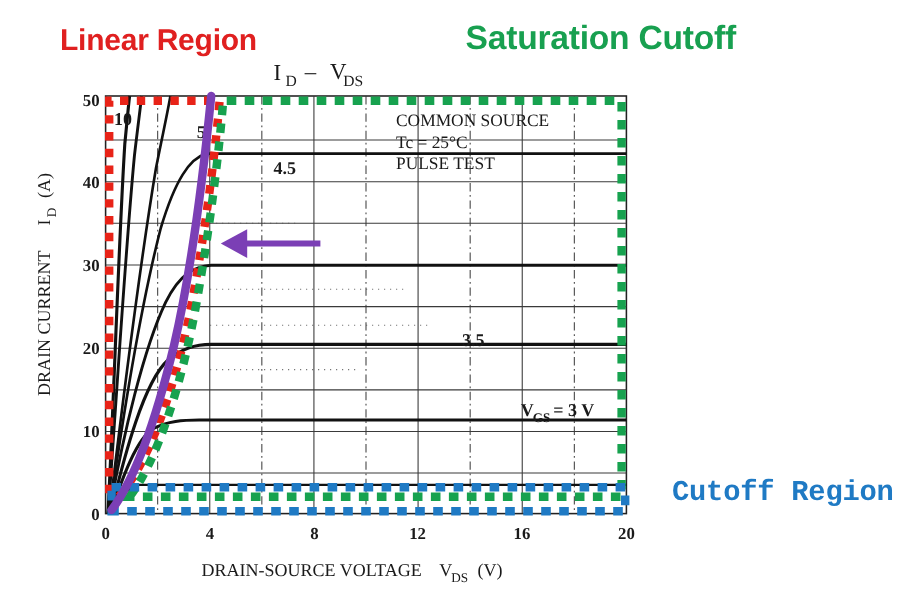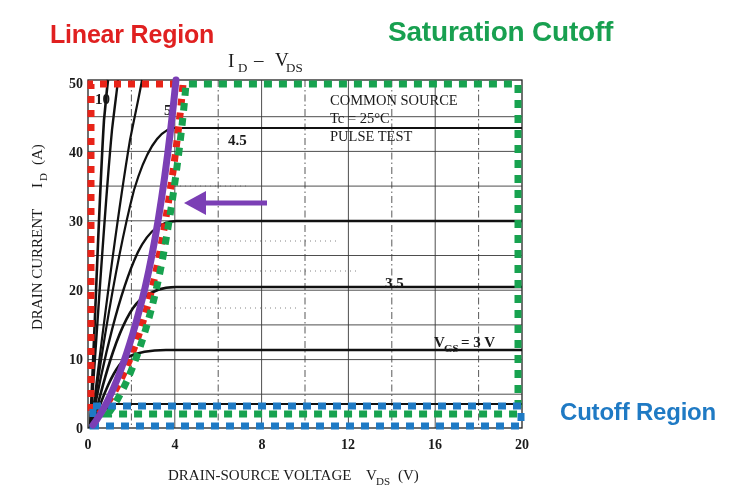--- a/index.html
+++ b/index.html
@@ -8,21 +8,21 @@
     font-family:"Liberation Sans", sans-serif;
     position:relative;overflow:hidden;
   }
   #stage{position:absolute;left:0;top:0;width:750px;height:424px;}
   .rlabel{
     position:absolute;font-family:"Liberation Sans",sans-serif;
     font-weight:bold;white-space:nowrap;letter-spacing:-0.2px;
   }
   #lbl-linear{left:50px;top:20px;font-size:25px;color:#e02020;}
   #lbl-sat{left:388px;top:16px;font-size:28px;color:#18a050;}
-  #lbl-cut{left:560px;top:398px;font-size:24px;color:#1f7ac4;}
+  #lbl-cut{left:560px;top:398px;font-size:24px;color:#1f7ac4;font-family:Liberation Mono, monospace;}
   #pinch-box{
     position:absolute;left:267px;top:180px;width:155px;height:44px;
     border:3px solid #7b3fb5;background:#ffffff;
     display:flex;align-items:center;justify-content:center;
     font-size:23px;font-weight:bold;color:#7b3fb5;
     font-family:"Liberation Sans",sans-serif;
   }
   svg{position:absolute;left:0;top:0;}
   .axtxt{font-family:"Liberation Serif",serif;fill:#1a1a1a;}
 </style>

